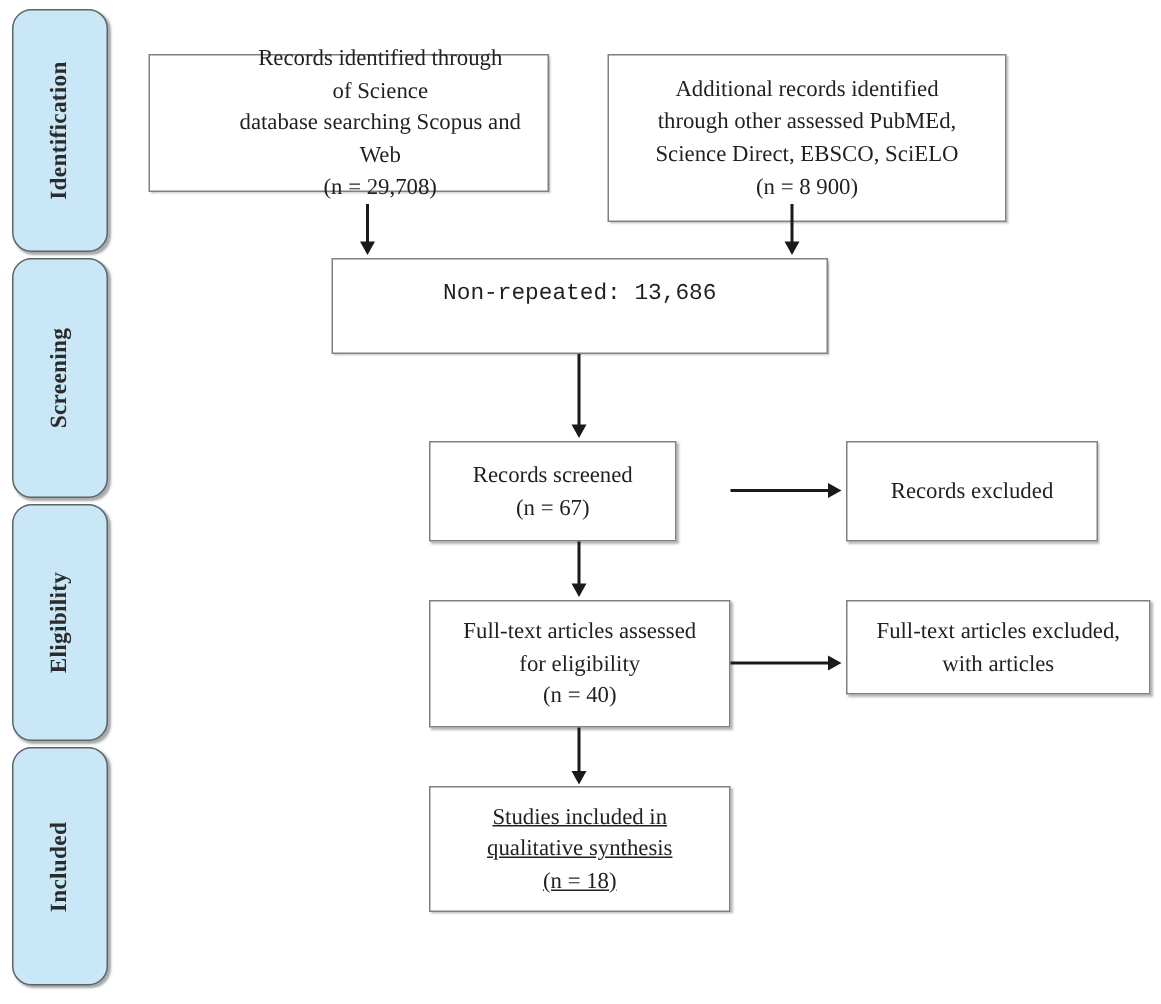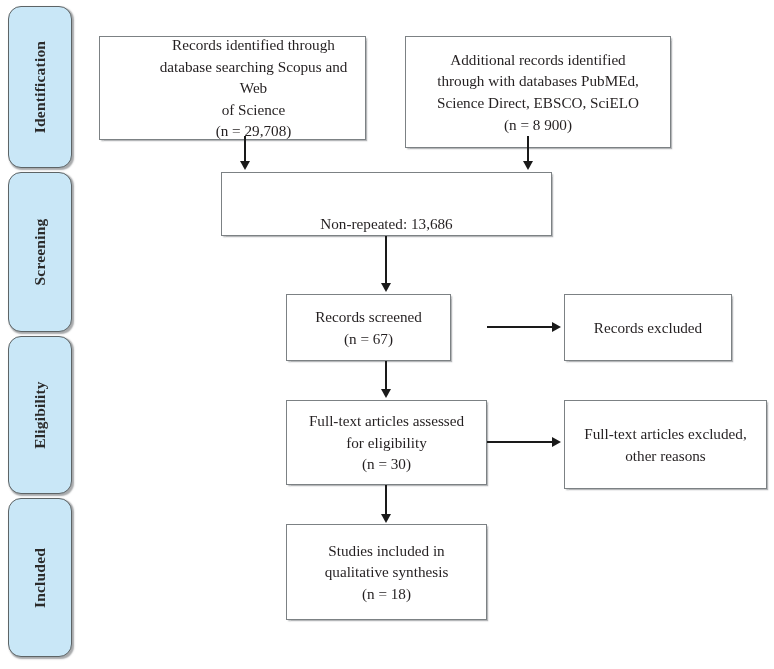--- a/index.html
+++ b/index.html
@@ -49,21 +49,21 @@
     box-shadow: 1.6px 1.6px 1.4px rgba(120,124,128,0.55);
     display: flex;
     justify-content: center;
     text-align: center;
     font-size: 15.2px;
     color: #231f20;
     line-height: 1.42;
     padding: 0 6px;
   }
   .fbox.vcenter { align-items: center; }
-  .fbox.vtop    { align-items: flex-end; }
+  .fbox.vtop    { align-items: flex-start; font-family: Liberation Mono, monospace; }
   .fbox .txt { width: 100%; }
   .fbox .txt .ln { display: block; }
 
   
   .vline {
     position: absolute;
     width: 2.2px;
     background: #1a1a1a;
   }
   .hline {
@@ -102,33 +102,33 @@
   </div>
 
   <div class="stage" style="top:336px; height:158px;">
     <span class="stage-label">Eligibility</span>
   </div>
 
   <div class="stage" style="top:498px; height:159px;">
     <span class="stage-label">Included</span>
   </div>
 
-  <div class="fbox vcenter" style="left:99px; top:36px; width:267px; height:104px;padding-left:48px;">
+  <div class="fbox vcenter" style="left:99px; top:36px; width:267px; height:92px;padding-left:48px;">
     <span class="txt">
       <span class="ln">Records identified through</span>
+      <span class="ln">of Science</span>
       <span class="ln">database searching Scopus and Web</span>
-      <span class="ln">of Science</span>
       <span class="ln">(n = 29,708)</span>
     </span>
   </div>
 
   <div class="fbox vcenter" style="left:405px; top:36px; width:266px; height:112px;">
     <span class="txt">
       <span class="ln">Additional records identified</span>
-      <span class="ln">through with databases PubMEd,</span>
+      <span class="ln">through other assessed PubMEd,</span>
       <span class="ln">Science Direct, EBSCO, SciELO</span>
       <span class="ln">(n = 8 900)</span>
     </span>
   </div>
 
   <div class="vline" style="left:244px; top:136px; height:27px;"></div>
   <div class="arrow-down" style="left:239.5px; top:161px;"></div>
 
   <div class="vline" style="left:527px; top:136px; height:27px;"></div>
   <div class="arrow-down" style="left:522.5px; top:161px;"></div>
@@ -158,38 +158,38 @@
     </span>
   </div>
 
   <div class="vline" style="left:385px; top:361px; height:30px;"></div>
   <div class="arrow-down" style="left:380.5px; top:389px;"></div>
 
   <div class="fbox vcenter" style="left:286px; top:400px; width:201px; height:85px;">
     <span class="txt">
       <span class="ln">Full-text articles assessed</span>
       <span class="ln">for eligibility</span>
-      <span class="ln">(n = 30)</span>
+      <span class="ln">(n = 40)</span>
     </span>
   </div>
 
   <div class="hline" style="left:487px; top:441px; width:66px;"></div>
   <div class="arrow-right" style="left:552px; top:436.5px;"></div>
 
-  <div class="fbox vcenter" style="left:564px; top:400px; width:203px; height:89px;">
+  <div class="fbox vcenter" style="left:564px; top:400px; width:203px; height:63px;">
     <span class="txt">
       <span class="ln">Full-text articles excluded,</span>
-      <span class="ln">other reasons</span>
+      <span class="ln">with articles</span>
     </span>
   </div>
 
   <div class="vline" style="left:385px; top:485px; height:31px;"></div>
   <div class="arrow-down" style="left:380.5px; top:514px;"></div>
 
-  <div class="fbox vcenter" style="left:286px; top:524px; width:201px; height:96px;">
+  <div class="fbox vcenter" style="left:286px; top:524px; width:201px; height:84px;text-decoration:underline;">
     <span class="txt">
       <span class="ln">Studies included in</span>
       <span class="ln">qualitative synthesis</span>
       <span class="ln">(n = 18)</span>
     </span>
   </div>
 
 </div>
 
 </body></html>

